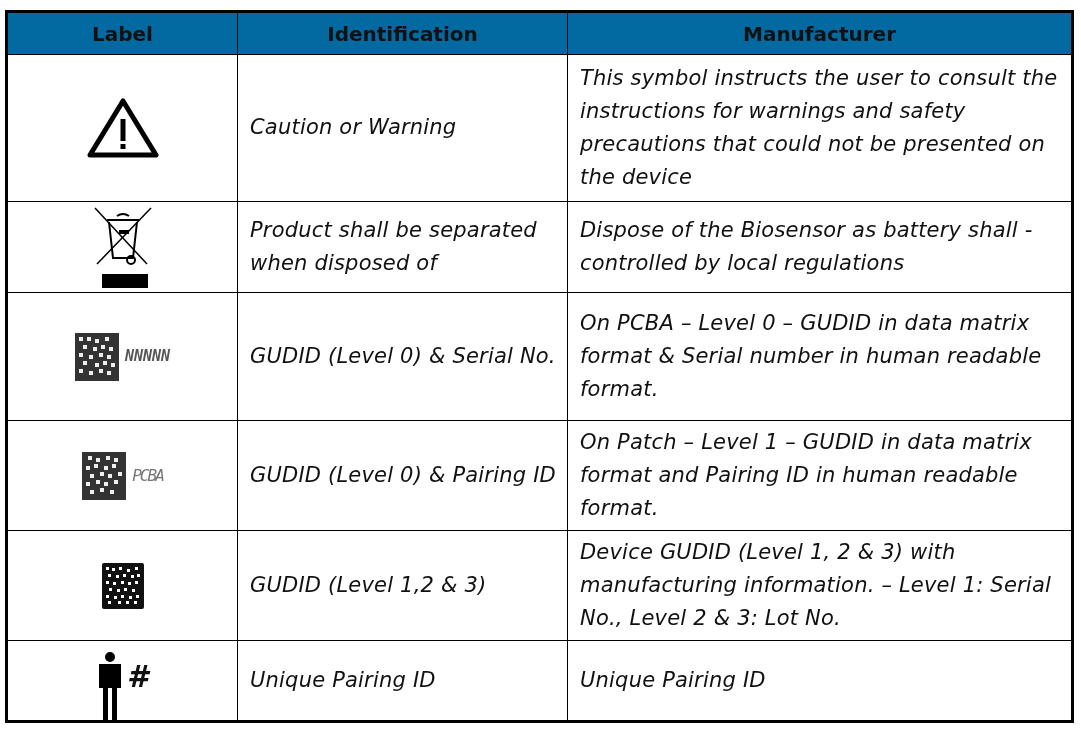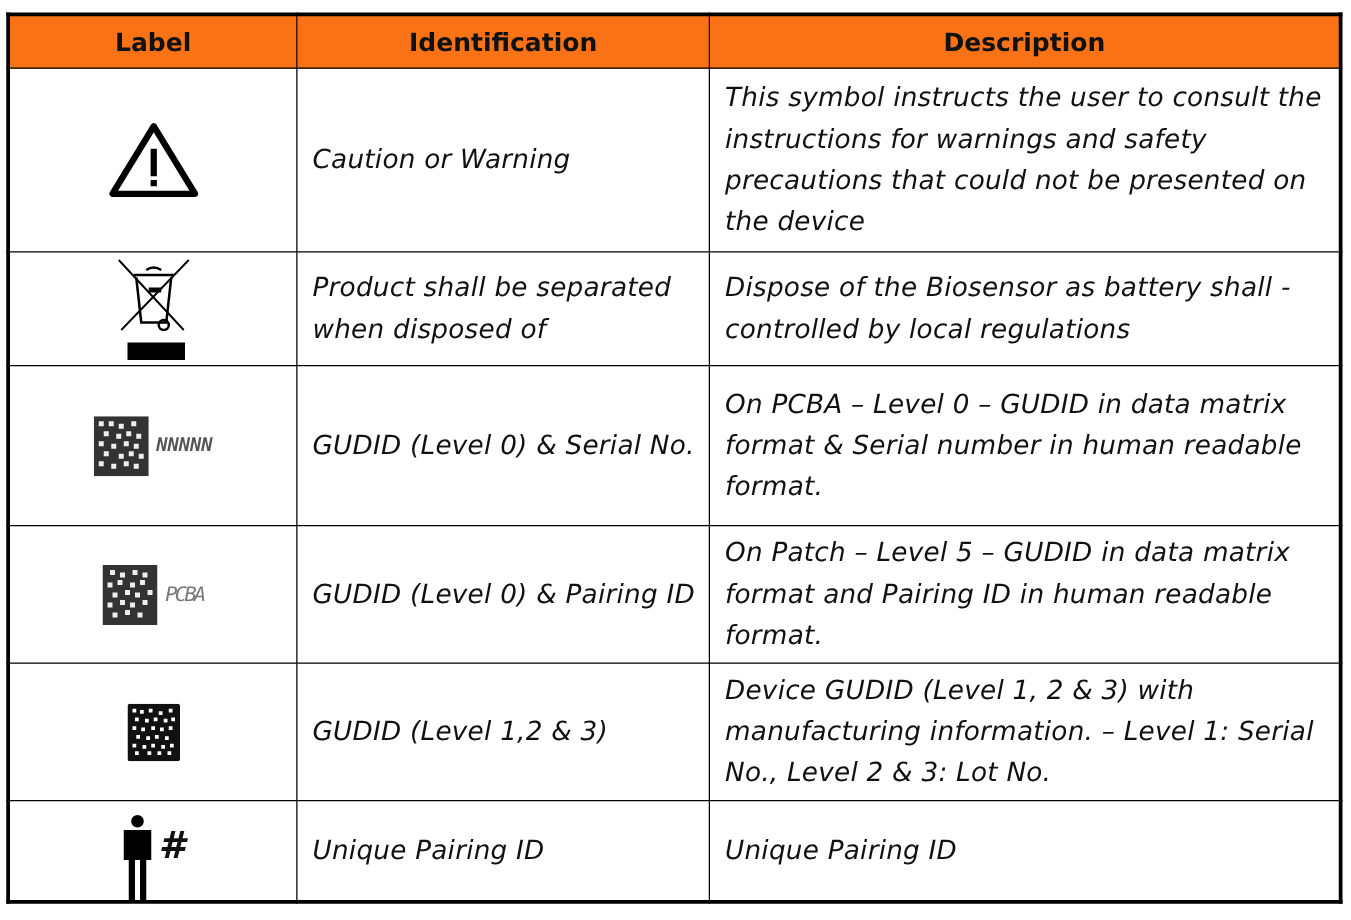--- a/index.html
+++ b/index.html
@@ -8,21 +8,21 @@
     position: absolute; left: 5px; top: 10px;
     width: 1066px; height: 713px;
     border: 3px solid #000; border-collapse: collapse; box-sizing: border-box;
     table-layout: fixed;
   }
   .tbl col.c1 { width: 231px; }
   .tbl col.c2 { width: 330px; }
   .tbl col.c3 { width: 505px; }
   .tbl th, .tbl td { border: 1px solid #000; padding: 0; box-sizing: border-box; }
   .tbl thead th {
-    background: #f97316; font-weight: bold; font-size: 20px; height: 43px;
+    background: #0369a1; font-weight: bold; font-size: 20px; height: 43px;
     text-align: center; vertical-align: middle; border-bottom: 1px solid #000;
   }
   .tbl td { font-size: 21px; line-height: 33px; vertical-align: middle; letter-spacing: 0.2px; font-style: italic; }
   .tbl td.ident { padding-left: 12px; padding-right: 8px; }
   .tbl td.desc { padding-left: 12px; padding-right: 6px; }
   .tbl td.icon { text-align: center; }
   .iconwrap { display: flex; align-items: center; justify-content: center; height: 100%; }
   .dm-text { font-family: "DejaVu Sans Mono", monospace; font-size: 15px; color: #555; margin-left: 6px; font-weight: bold; letter-spacing: 0; }
   .dm-text.x { color: #777; font-weight: normal; font-size: 16px; letter-spacing: -2px; }
   .hash { font-size: 30px; font-weight: bold; margin-left: 4px; line-height: 1; }
@@ -33,21 +33,21 @@
 <table class="tbl">
   <colgroup>
       <col class="c1">
       <col class="c2">
       <col class="c3">
     </colgroup>
   <thead>
     <tr>
       <th>Label</th>
       <th>Identification</th>
-      <th>Description</th>
+      <th>Manufacturer</th>
     </tr>
   </thead>
   <tbody>
 
     <tr style="height:133px">
       <td class="icon">
         <div class="iconwrap">
           <svg width="72" height="62" viewBox="0 0 72 62">
             <path d="M36 4 L69 58 L3 58 Z" fill="none" stroke="#000" stroke-width="5" stroke-linejoin="round"></path>
             <rect x="33.5" y="22" width="5" height="22" fill="#000"></rect>
@@ -138,21 +138,21 @@
                 <rect x="32" y="28" width="4" height="4"></rect>
               <rect x="8" y="38" width="4" height="4"></rect>
                 <rect x="18" y="36" width="4" height="4"></rect>
                 <rect x="28" y="38" width="4" height="4"></rect>
             </g>
           </svg>
           <span class="dm-text x">PCBA</span>
         </div>
       </td>
       <td class="ident">GUDID (Level 0) &amp; Pairing ID</td>
-      <td class="desc">On Patch – Level 5 – GUDID in data matrix format and Pairing ID in human readable format.</td>
+      <td class="desc">On Patch – Level 1 – GUDID in data matrix format and Pairing ID in human readable format.</td>
     </tr>
 
     <tr style="height:99px">
       <td class="icon">
         <div class="iconwrap">
           <svg width="42" height="46" viewBox="0 0 42 46">
             <rect x="0" y="0" width="42" height="46" rx="2" fill="#111"></rect>
             <g fill="#fff">
               <rect x="4" y="4" width="3" height="3"></rect>
                 <rect x="10" y="5" width="3" height="3"></rect>

